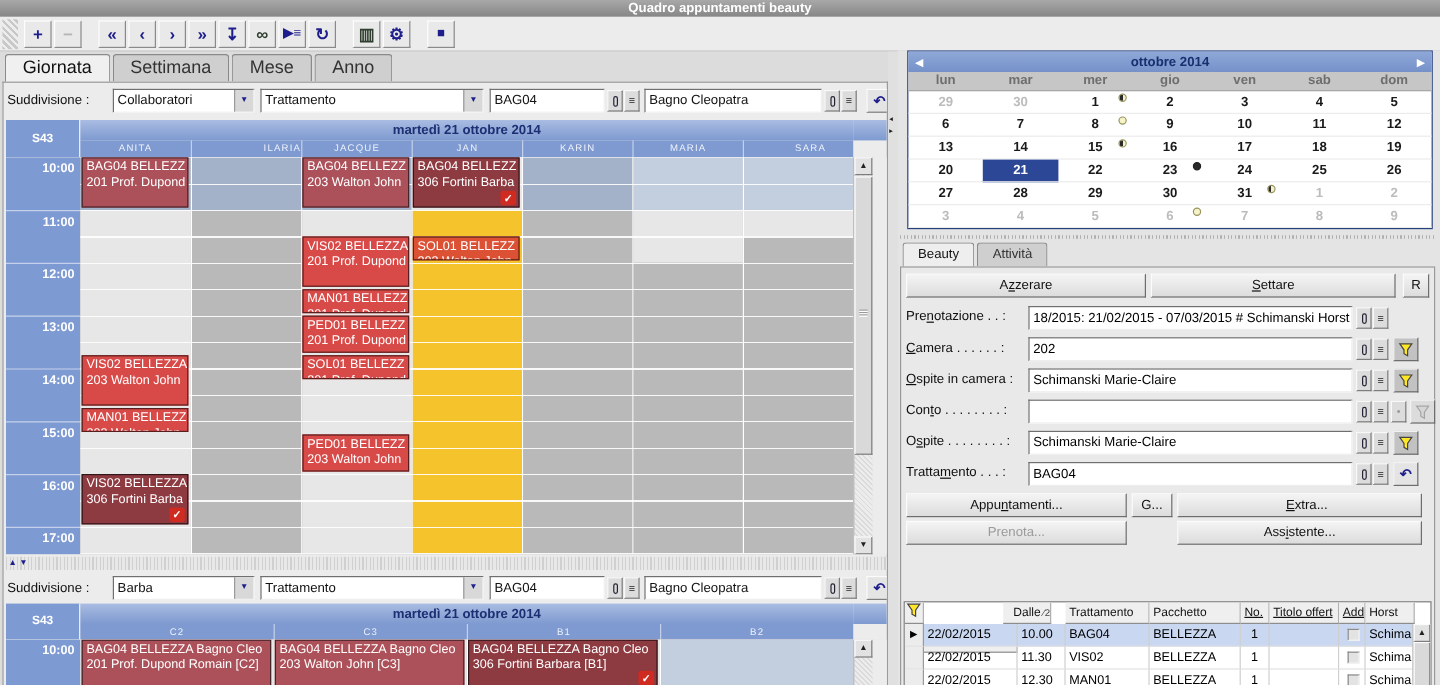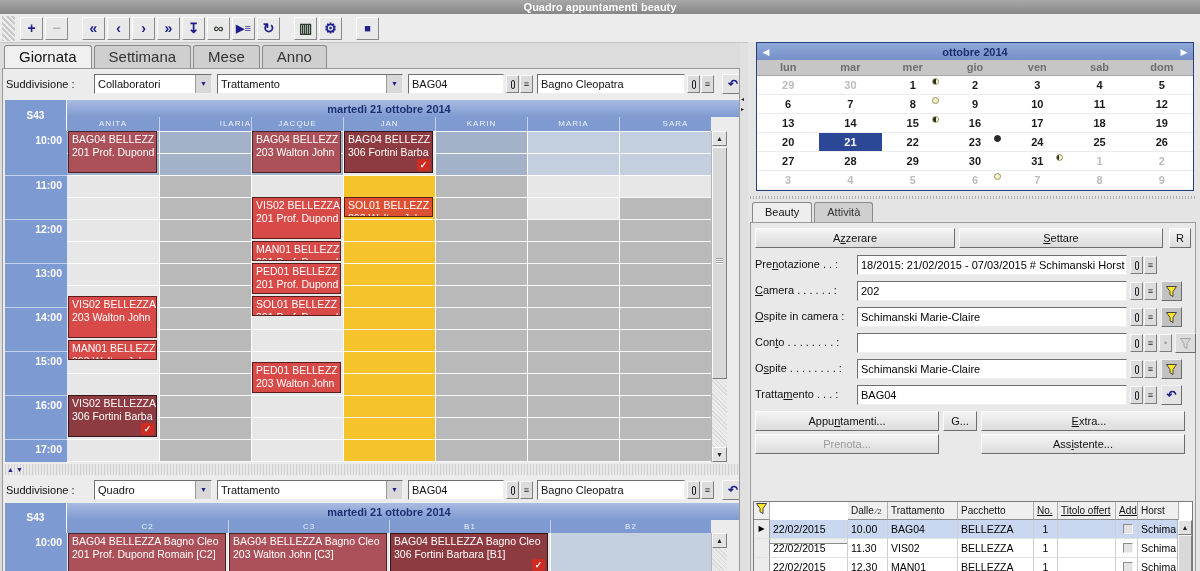--- a/index.html
+++ b/index.html
@@ -331,21 +331,21 @@
           <div class="sfill" style="left: 722px; width: 12px;"></div>
         </div>
       </div>
     <div class="hsplit" id="hsplit" style="top:395px;">
         <span>▲</span>
         <span>▼</span>
       </div>
     <div class="filterrow" id="filter-bottom" style="top:408px;">
         <span class="flabel">Suddivisione :</span>
         <div class="combo" style="width: 118px;">
-          <div class="val">Quadro</div>
+          <div class="val">Barba</div>
           <div class="arw">▼</div>
         </div>
         <div class="combo" style="width: 186px;">
           <div class="val">Trattamento</div>
           <div class="arw">▼</div>
         </div>
         <div class="combo" style="width: 96px; margin-right: 1px;">
           <div class="val">BAG04</div>
         </div>
         <div class="tinybtn">
@@ -586,21 +586,21 @@
           <div class="btn3d" style="left: 192px; width: 34px; top: 188px;">G...</div>
           <div class="btn3d" style="left: 230px; width: 204px; top: 188px; padding-left: 12px;"><u>E</u>xtra...</div>
           <div class="btn3d disabled" style="left: 4px; width: 184px; top: 211px;">Prenota...</div>
           <div class="btn3d" style="left: 230px; width: 204px; top: 211px;">Ass<u>i</u>stente...</div>
         </div>
       <div class="apptable" id="apptable">
           <div class="th" style="left: 0px; width: 16px; text-align: center; padding-left: 0px;"><svg width="13" height="13" class="funnel">
               <path d="M1.5 1.5 H11.5 L8 6.5 V11.5 L5 9.8 V6.5 Z" fill="#ffe627" stroke="#444"></path>
             </svg></div>
           <div class="th" style="left: 16px; width: 78px; margin-top: 24px;">Data<span class="sortmark">∕1</span></div>
-          <div class="th" style="left: 94px; width: 40px;">Dalle<span class="sortmark">∕2</span></div>
+          <div class="th" style="left: 82px; width: 40px; text-align: right;">Dalle<span class="sortmark">∕2</span></div>
           <div class="th" style="left: 134px; width: 70px;">Trattamento</div>
           <div class="th" style="left: 204px; width: 76px;">Pacchetto</div>
           <div class="th u" style="left: 280px; width: 24px;">No.</div>
           <div class="th u" style="left: 304px; width: 58px;">Titolo offert</div>
           <div class="th u" style="left: 362px; width: 22px;">Add</div>
           <div class="th" style="left: 384px; width: 41px;">Horst</div>
           <div class="tr sel" style="top: 18px;">
             <div class="td marker" style="left: 0px; width: 16px;">▶</div>
             <div class="td" style="left: 16px; width: 78px;">22/02/2015</div>
             <div class="td" style="left: 94px; width: 40px;">10.00</div>

